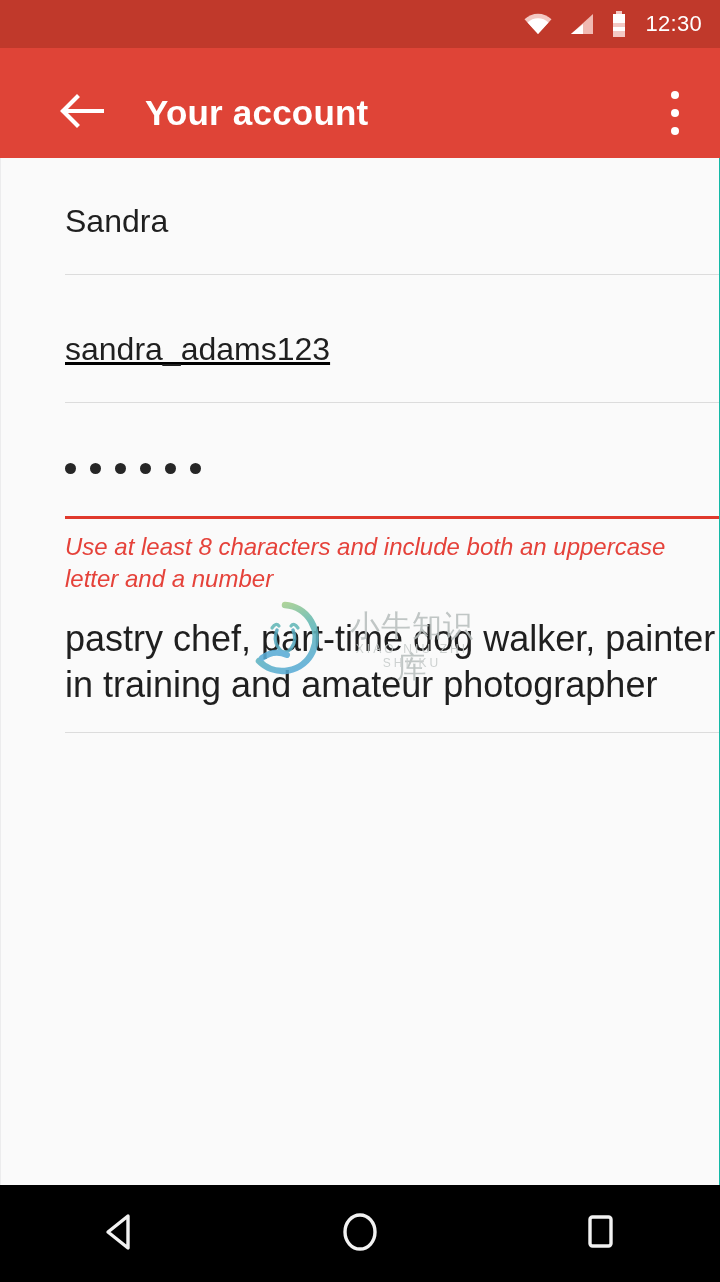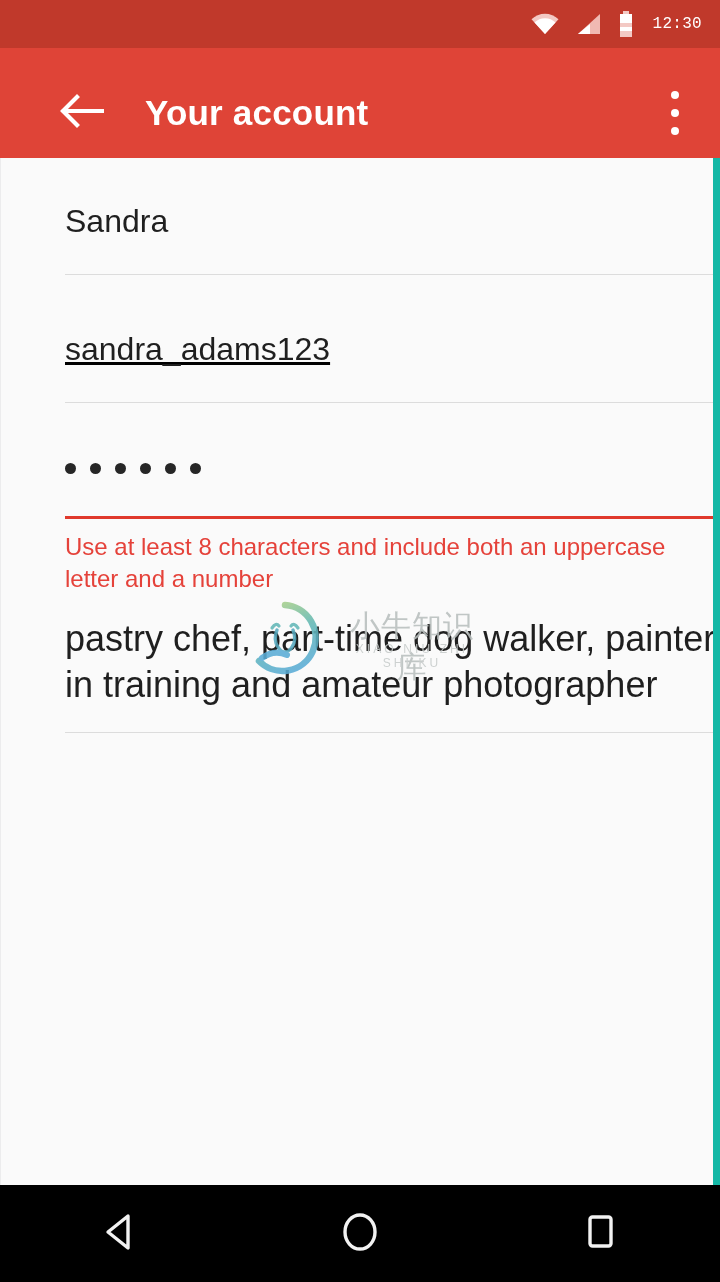--- a/index.html
+++ b/index.html
@@ -32,24 +32,24 @@
     padding-right: 18px;
     box-sizing: border-box;
   }
   .status-icon {
     display: inline-block;
     margin-left: 16px;
     line-height: 0;
   }
   #status-time {
     color: #ffffff;
-    font-size: 16px;
+    font-size: 22px;
     margin-left: 18px;
     letter-spacing: 0.3px;
-    font-family: Liberation Mono, monospace;
+    font-family: Liberation Sans, sans-serif;
   }
 
   
   #app-bar {
     position: absolute;
     top: 48px; left: 0;
     width: 720px;
     height: 129px;
     background: #df4437;
     display: flex;
@@ -96,21 +96,21 @@
   }
 
   
   #content {
     position: absolute;
     top: 158px; left: 0;
     width: 720px;
     height: 1027px;
     background: #fafafa;
     border-left: 1px solid #ececed;
-    border-right: 7px solid #14b8a6;
+    border-right: 1px solid #14b8a6;
     box-sizing: border-box;
     overflow: hidden;
   }
   .field {
     position: relative;
     margin: 0 32px;
   }
   .field-value {
     font-size: 32px;
     color: #1f1f1f;
@@ -129,21 +129,21 @@
   .error-text {
     font-size: 24px;
     color: #e5423a;
     line-height: 1.32;
     margin-top: 12px;
   }
 
   
   #field-name        { position: absolute; top: 44px;  left: 32px; width: 656px; }
   #field-username    { position: absolute; top: 172px; left: 32px; width: 656px; text-decoration: underline; }
-  #field-password    { position: absolute; top: 290px; left: 32px; width: 656px; }
+  #field-password    { position: absolute; top: 290px; left: 32px; width: 656px; font-style: italic; }
   #field-bio         { position: absolute; top: 458px; left: 32px; width: 656px; }
 
   #field-name .field-divider      { margin-top: 33px; }
   #field-username .field-divider  { margin-top: 33px; }
   #field-password .field-divider  { margin-top: 28px; }
   #field-bio .field-divider       { margin-top: 25px; }
 
   #password-dots {
     display: flex;
     align-items: center;

